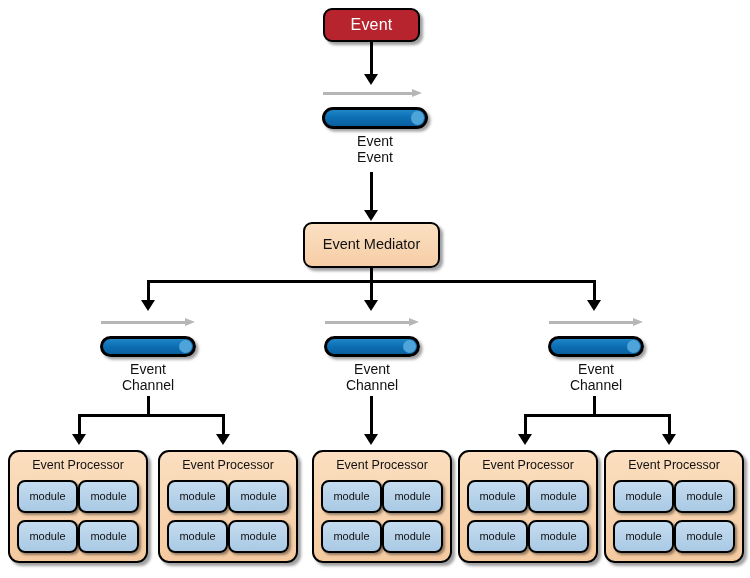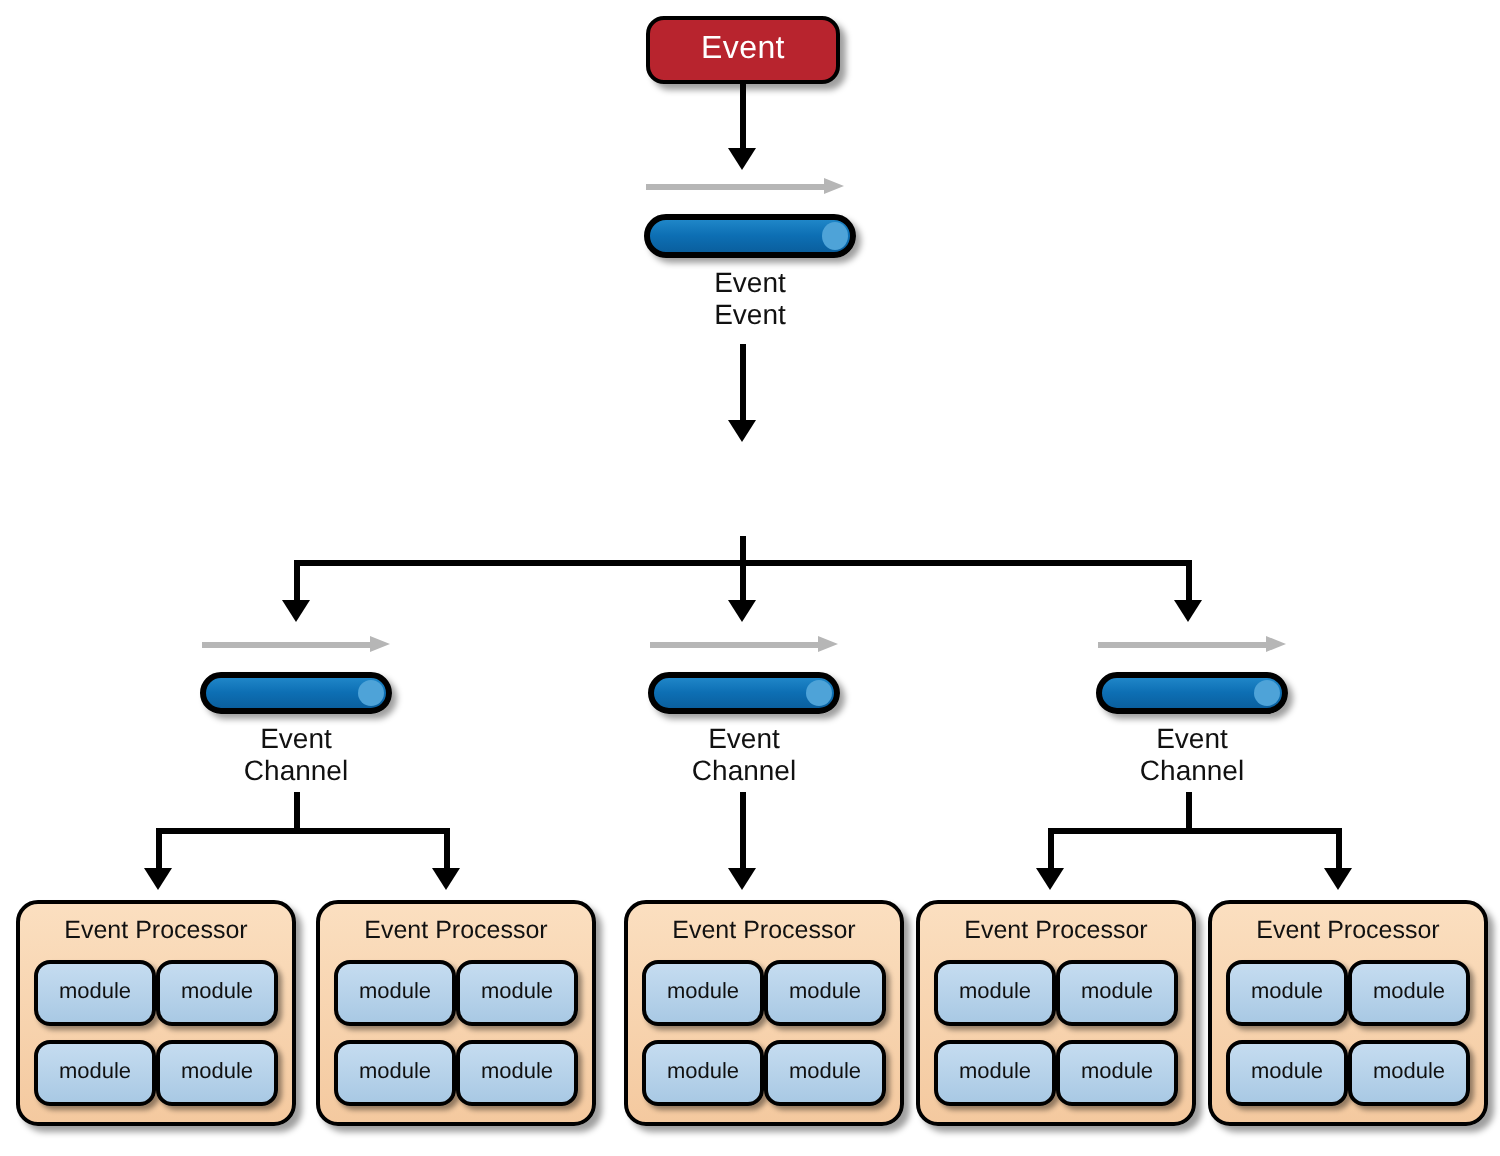--- a/index.html
+++ b/index.html
@@ -112,20 +112,23 @@
     <div class="cap"></div>
   </div>
   <div class="lbl" style="left:325px;top:134px;width:100px;">
     <div>Event</div>
     <div>Event</div>
   </div>
 
   <div class="ln lnv" style="left:370px;top:172px;width:2.6px;height:40px;"></div>
   <div class="ahead" style="left:363.8px;top:210px;"></div>
 
+  <div class="node node-mediator" style="left:303px;top:222px;width:137px;height:46px;">
+    <span>Event Mediator</span>
+  </div>
 
   <div class="ln lnv" style="left:370px;top:268px;width:2.6px;height:13px;"></div>
   <div class="ln lnh" style="left:147px;top:280px;width:449px;height:2.6px;"></div>
   <div class="ln lnv" style="left:147px;top:280px;width:2.6px;height:22px;"></div>
   <div class="ln lnv" style="left:370px;top:280px;width:2.6px;height:22px;"></div>
   <div class="ln lnv" style="left:593px;top:280px;width:2.6px;height:22px;"></div>
   <div class="ahead" style="left:140.8px;top:300px;"></div>
   <div class="ahead" style="left:363.8px;top:300px;"></div>
   <div class="ahead" style="left:586.8px;top:300px;"></div>
 

